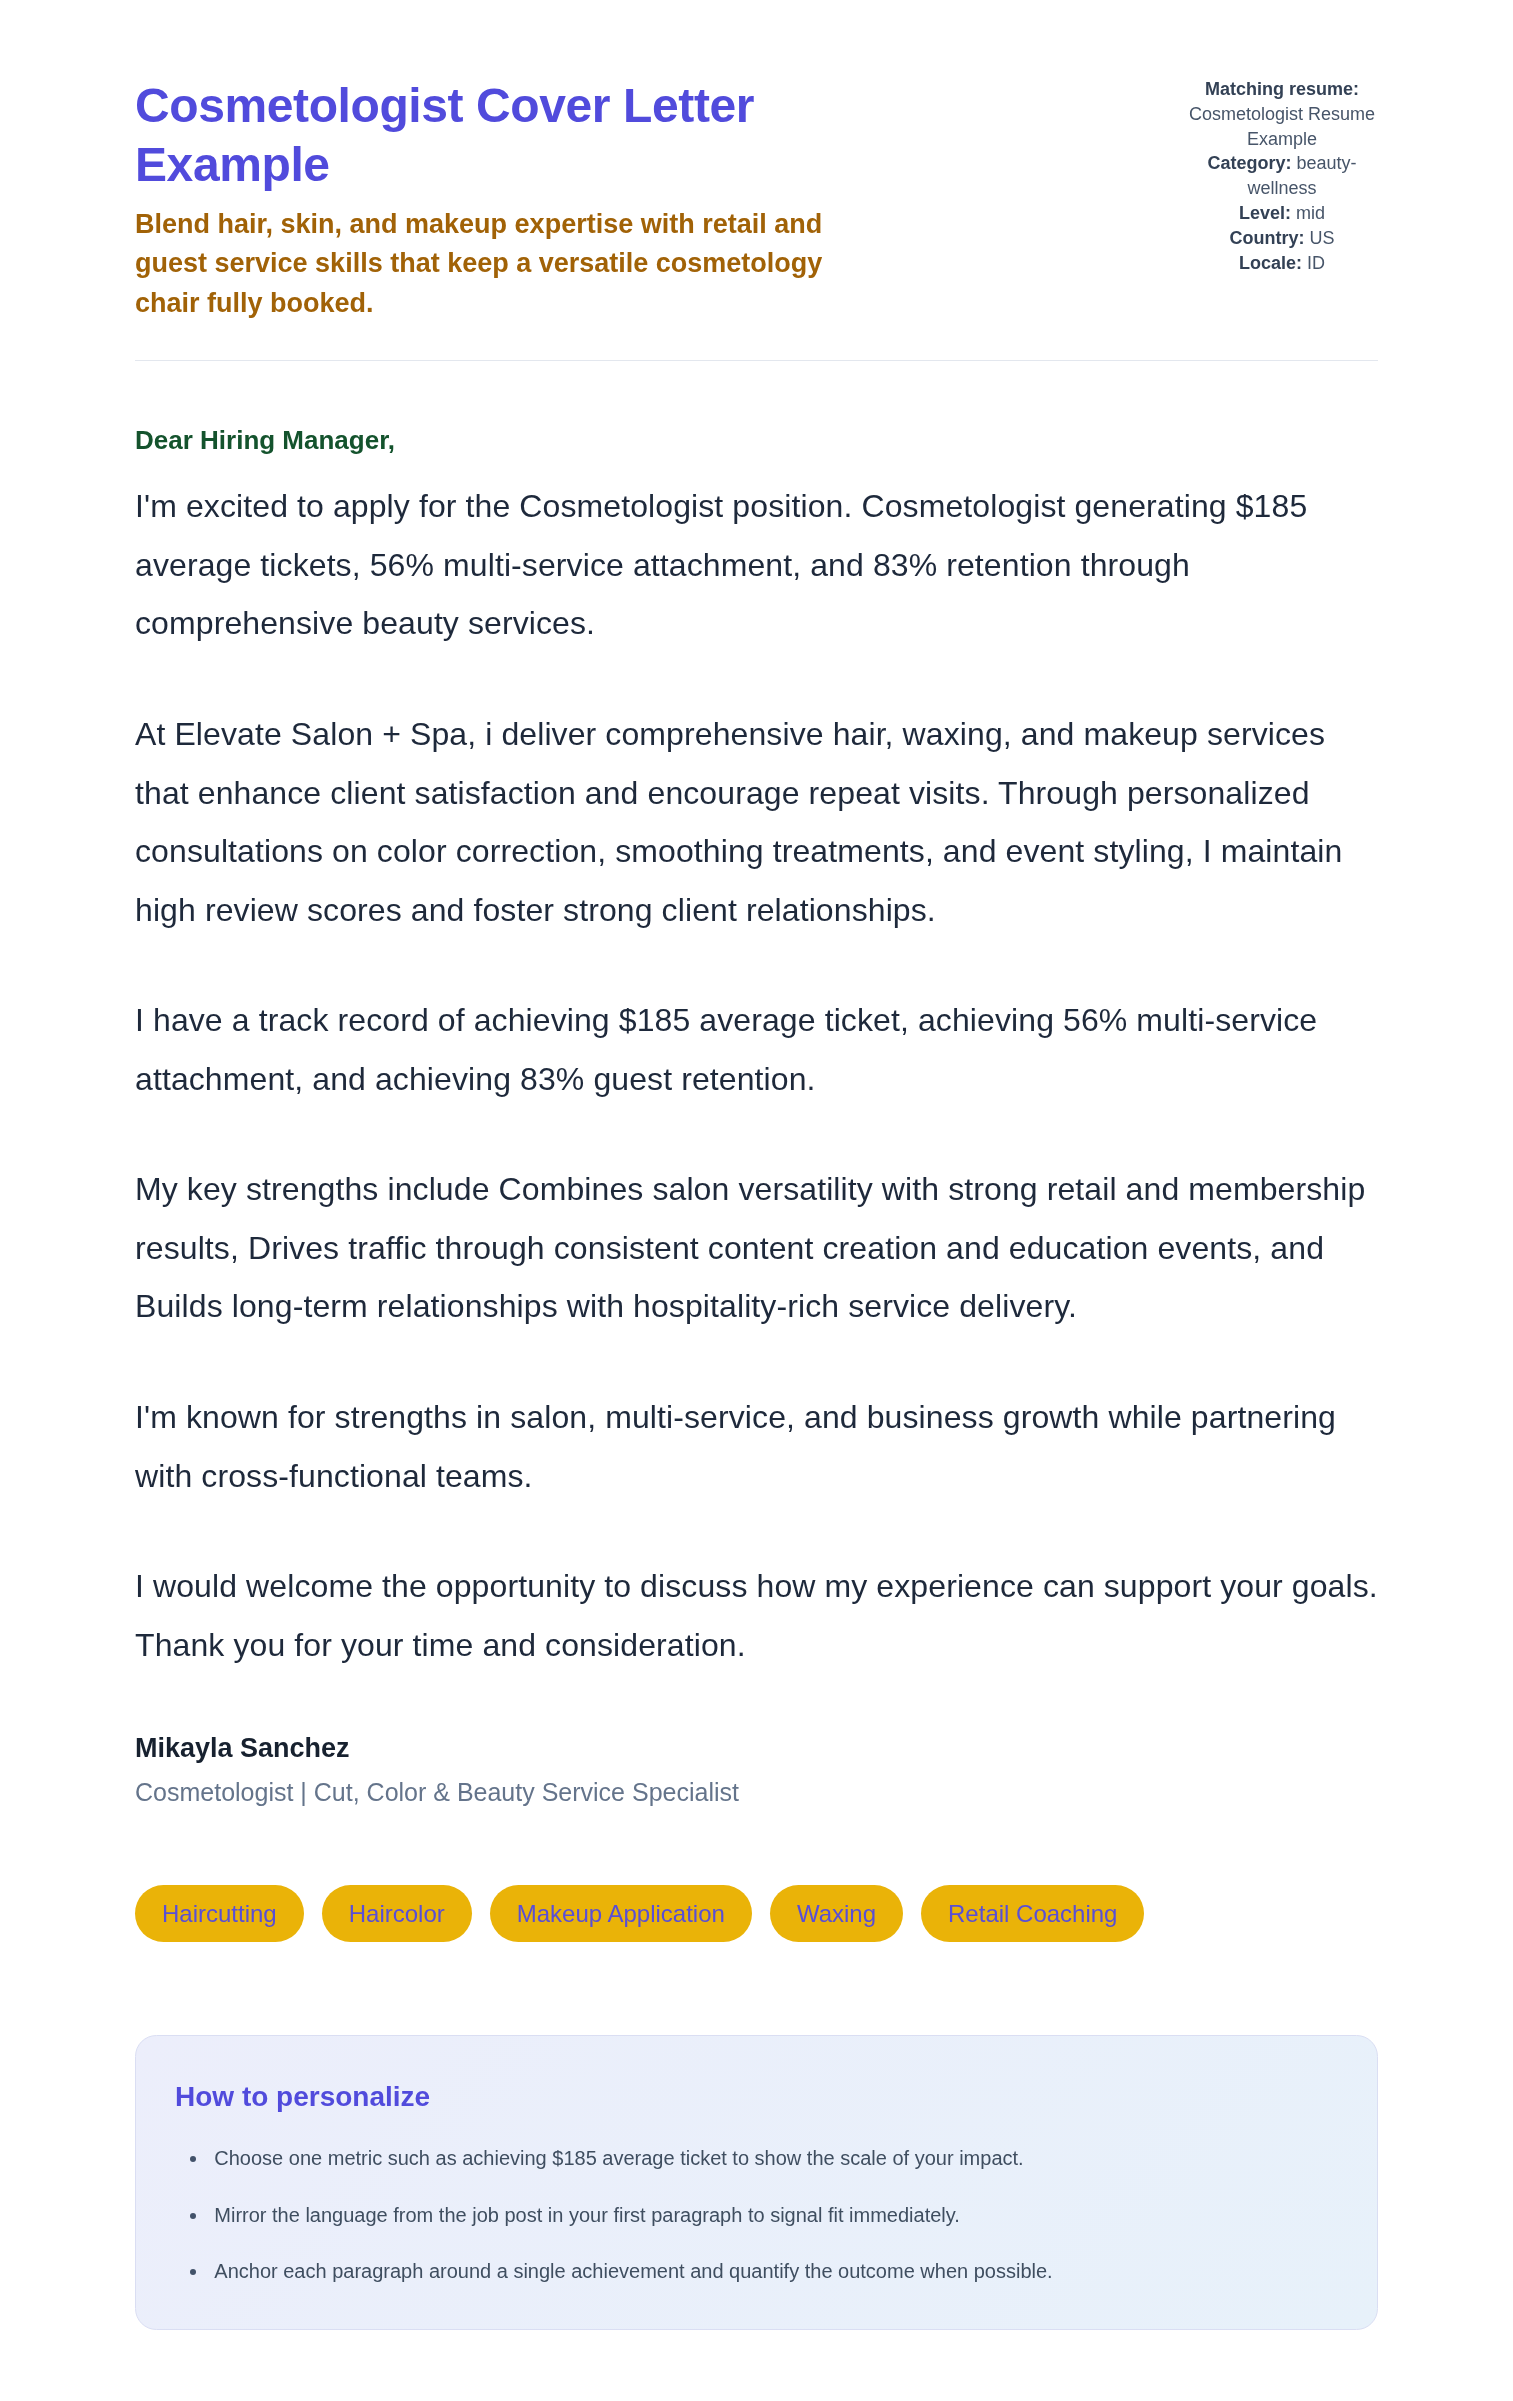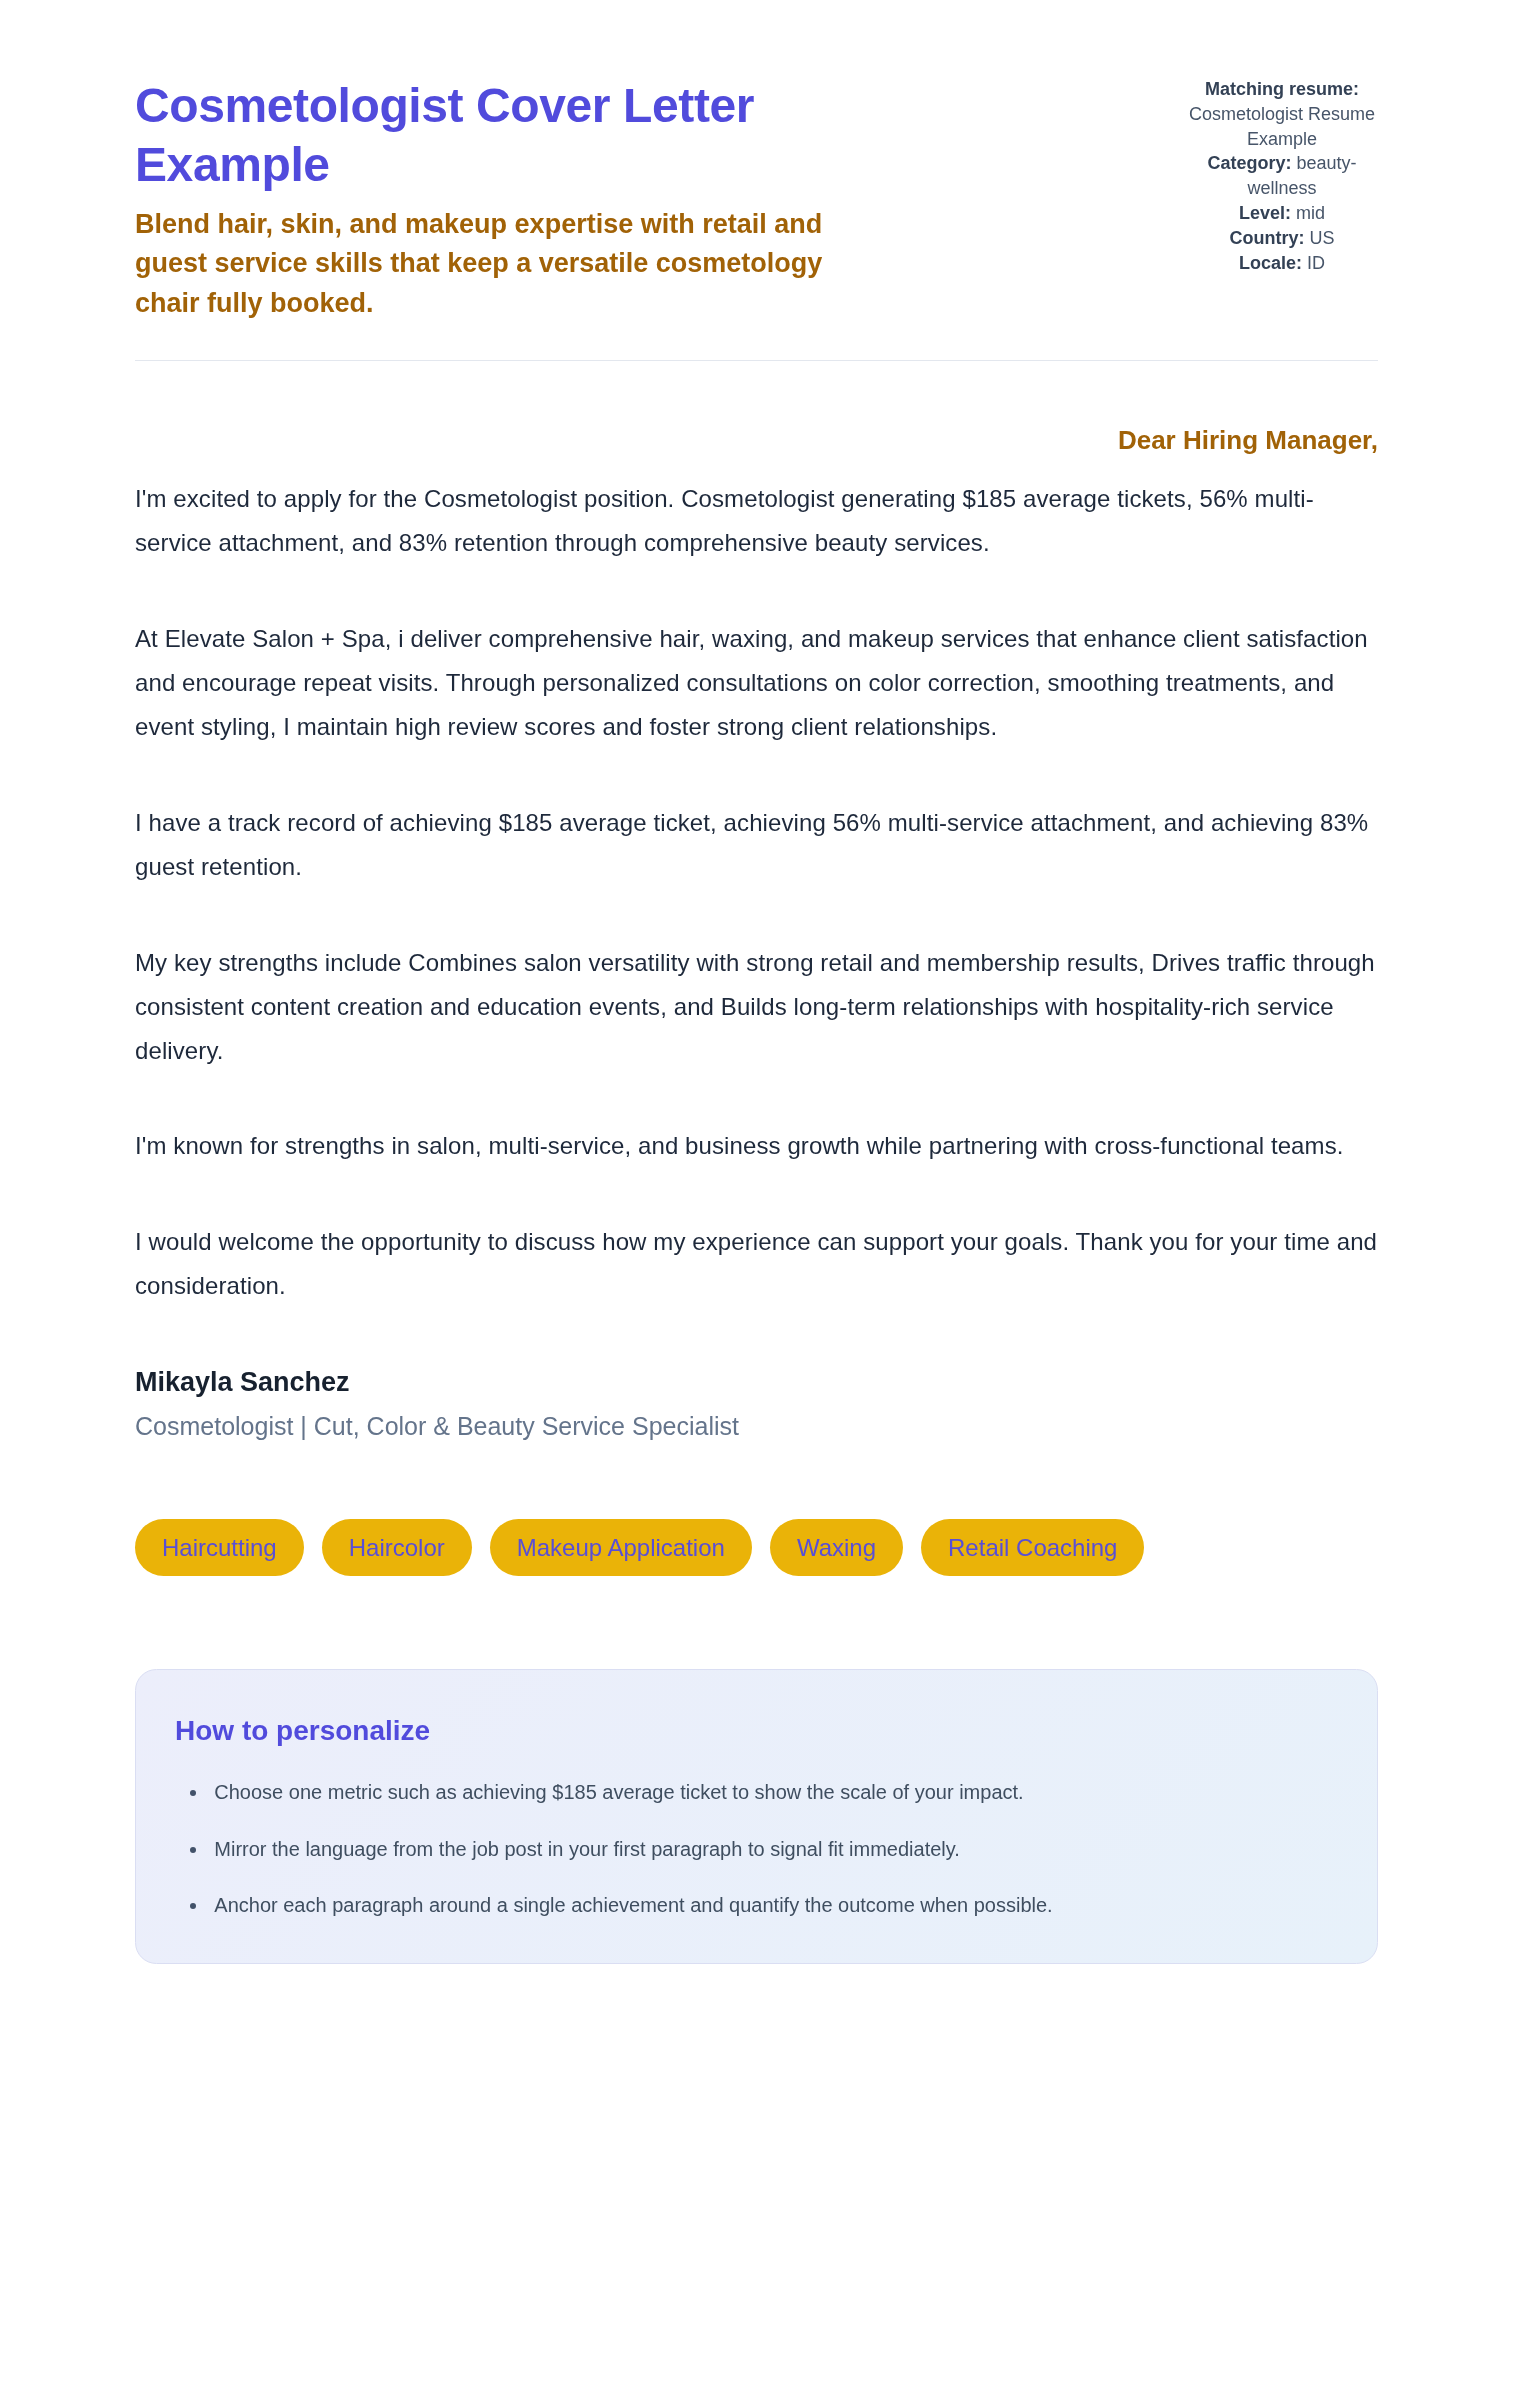--- a/index.html
+++ b/index.html
@@ -56,26 +56,25 @@
   hr.divider {
     border: none;
     border-top: 1.8px solid #e3e7ee;
     margin: 37px 0 0 0;
   }
   
   .salutation {
     margin: 64px 0 21.4px 0;
     font-size: 26px;
     font-weight: 700;
-    color: #a16207;
-    text-align: right;
+    color: #14532d;
   }
   p.para {
     margin: 0 0 52px 0;
-    font-size: 24px;
+    font-size: 32px;
     line-height: 1.83;
     color: #1e293b;
     letter-spacing: 0.1px;
   }
   .signature { margin-top: 59px; }
   .sig-name {
     font-size: 27px;
     font-weight: 700;
     color: #17212f;
   }

